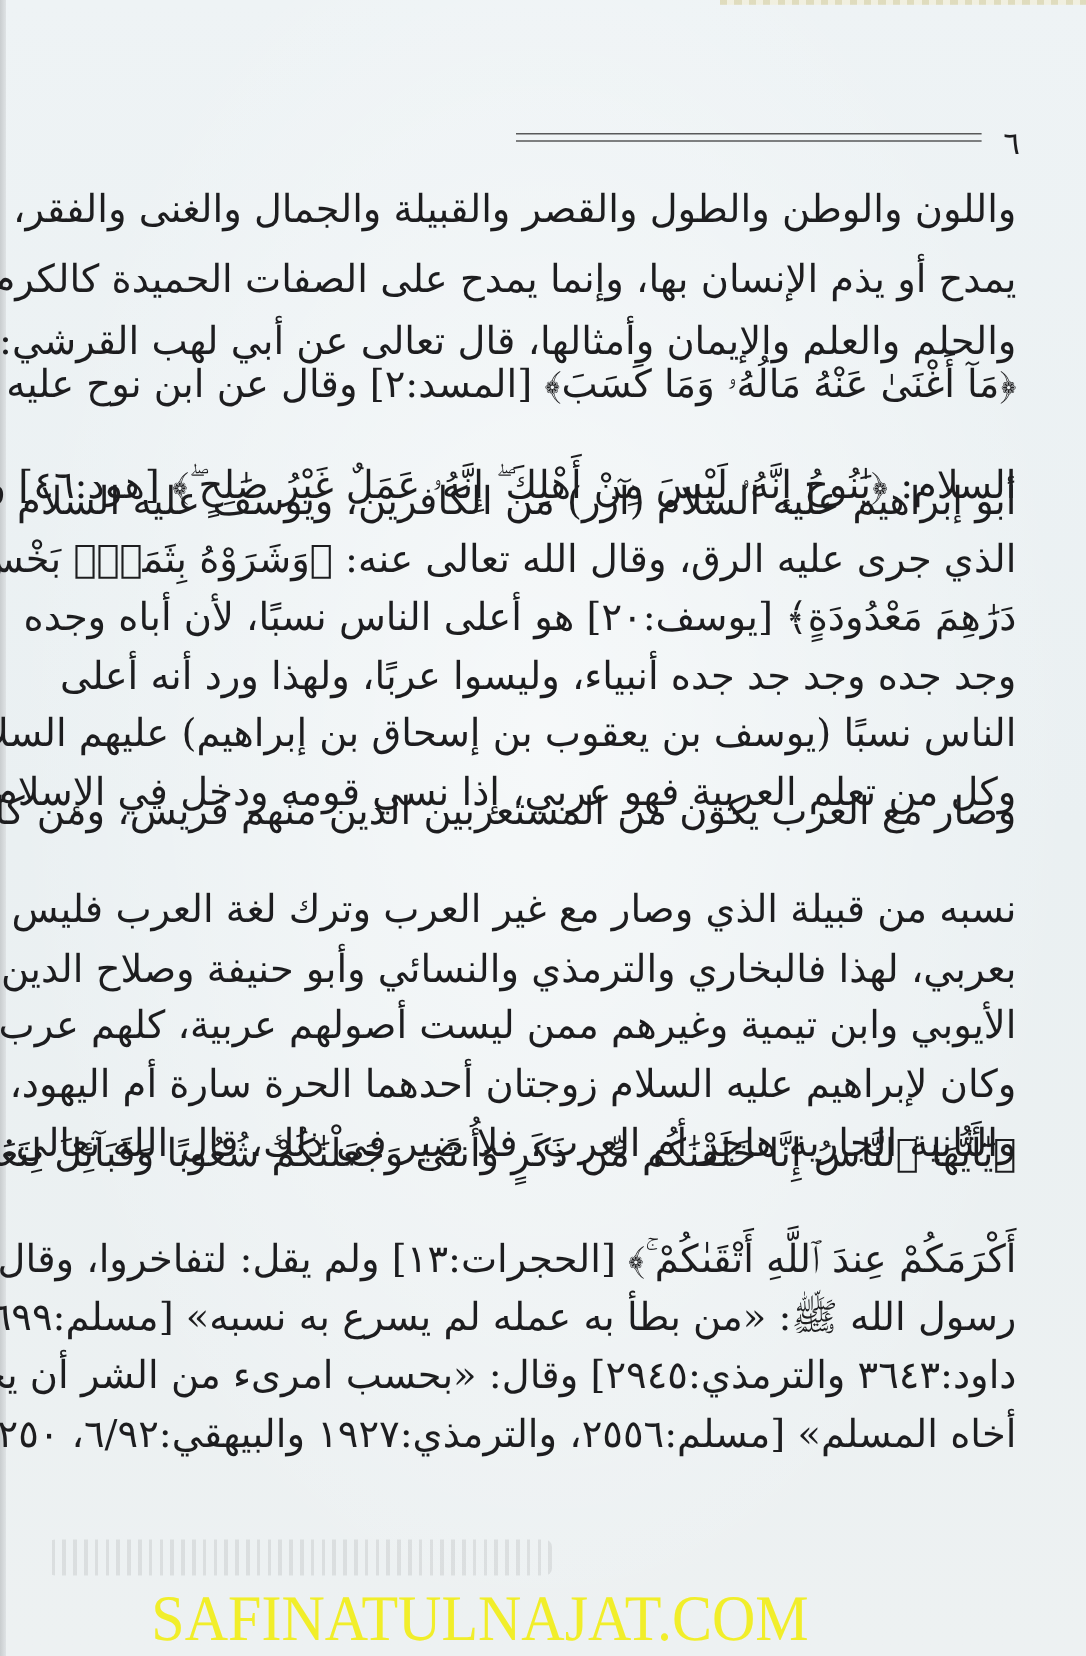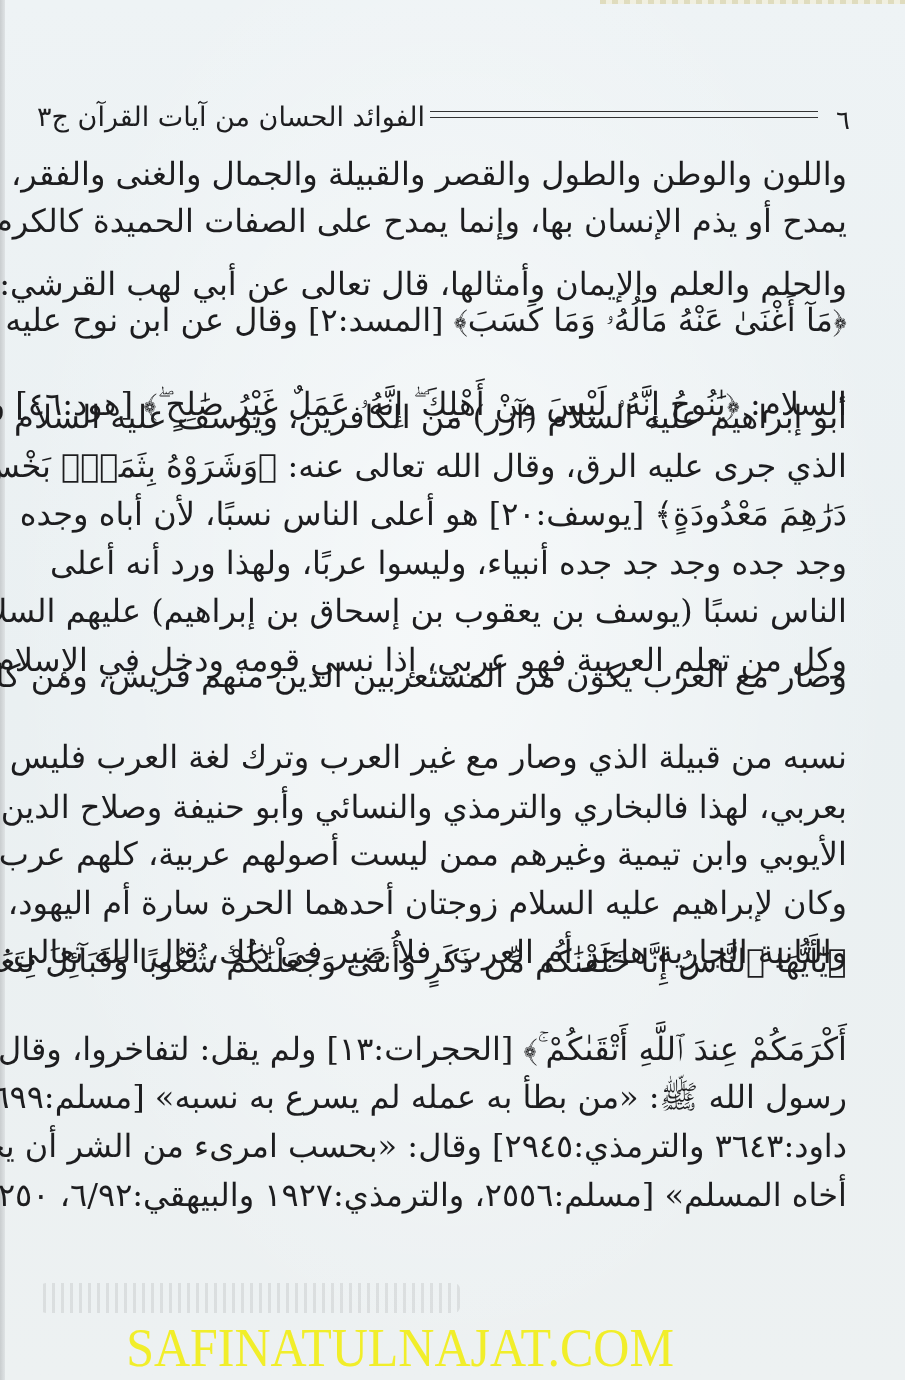--- a/index.html
+++ b/index.html
@@ -121,26 +121,25 @@
 </head>
 <body>
 
 <div class="page">
   <div class="left-edge"></div>
   <div class="top-stripe"></div>
 
   <div class="header">
     <span class="page-number">٦</span>
     <div class="header-rule"></div>
-    <span class="running-title">الفوائد الحسان من آيات القرآن ج٣</span>
   </div>
 
   <div class="body-text">
     <div class="line" style="top: 152px;">واللون والوطن والطول والقصر والقبيلة والجمال والغنى والفقر، فلا</div>
-    <div class="line" style="top: 199px;">يمدح أو يذم الإنسان بها، وإنما يمدح على الصفات الحميدة كالكرم</div>
+    <div class="line" style="top: 210px;">يمدح أو يذم الإنسان بها، وإنما يمدح على الصفات الحميدة كالكرم</div>
     <div class="line" style="top: 262px;">والحلم والعلم والإيمان وأمثالها، قال تعالى عن أبي لهب القرشي:</div>
     <div class="line" style="top: 297.8px;">﴿مَآ أَغْنَىٰ عَنْهُ مَالُهُۥ وَمَا كَسَبَ﴾ [المسد:٢] وقال عن ابن نوح عليه</div>
     <div class="line" style="top: 346.4px; margin-top: 36px;">السلام: ﴿يَٰنُوحُ إِنَّهُۥ لَيْسَ مِنْ أَهْلِكَ ۖ إِنَّهُۥ عَمَلٌ غَيْرُ صَٰلِحٍ ۖ﴾ [هود:٤٦] وكان</div>
     <div class="line" style="top: 395px;">أبو إبراهيم عليه السلام (آزر) من الكافرين، ويوسف عليه السلام</div>
     <div class="line" style="top: 443.6px;">الذي جرى عليه الرق، وقال الله تعالى عنه: ﴿وَشَرَوْهُ بِثَمَنٍۭ بَخْسٍ</div>
     <div class="line" style="top: 492.2px;">دَرَٰهِمَ مَعْدُودَةٍ﴾ [يوسف:٢٠] هو أعلى الناس نسبًا، لأن أباه وجده</div>
     <div class="line" style="top: 540.8px;">وجد جده وجد جد جده أنبياء، وليسوا عربًا، ولهذا ورد أنه أعلى</div>
     <div class="line" style="top: 589.4px;">الناس نسبًا (يوسف بن يعقوب بن إسحاق بن إبراهيم) عليهم السلام،</div>
     <div class="line" style="top: 638px;">وكل من تعلم العربية فهو عربي، إذا نسي قومه ودخل في الإسلام</div>
     <div class="line" style="top: 654px;">وصار مع العرب يكون من المستعربين الذين منهم قريش، ومن كان</div>

